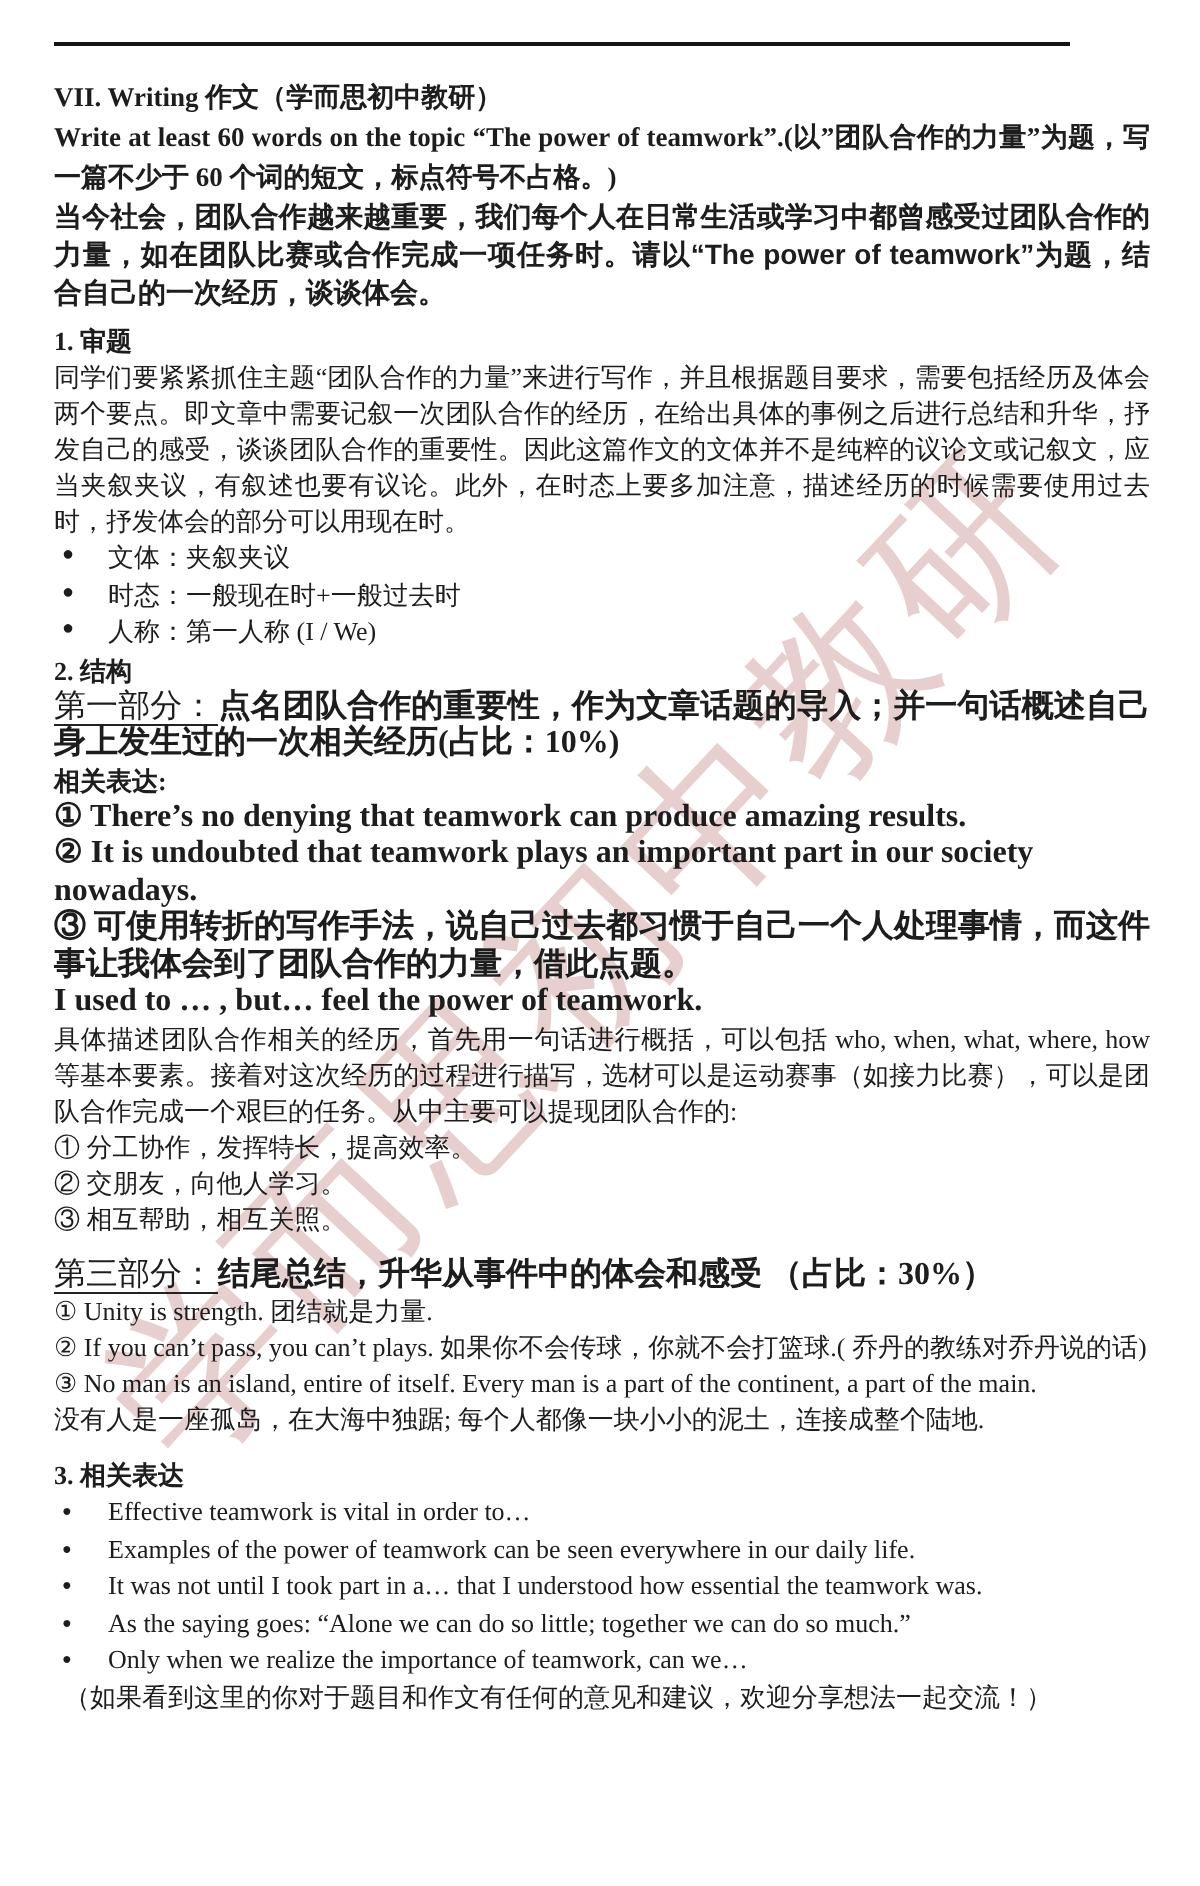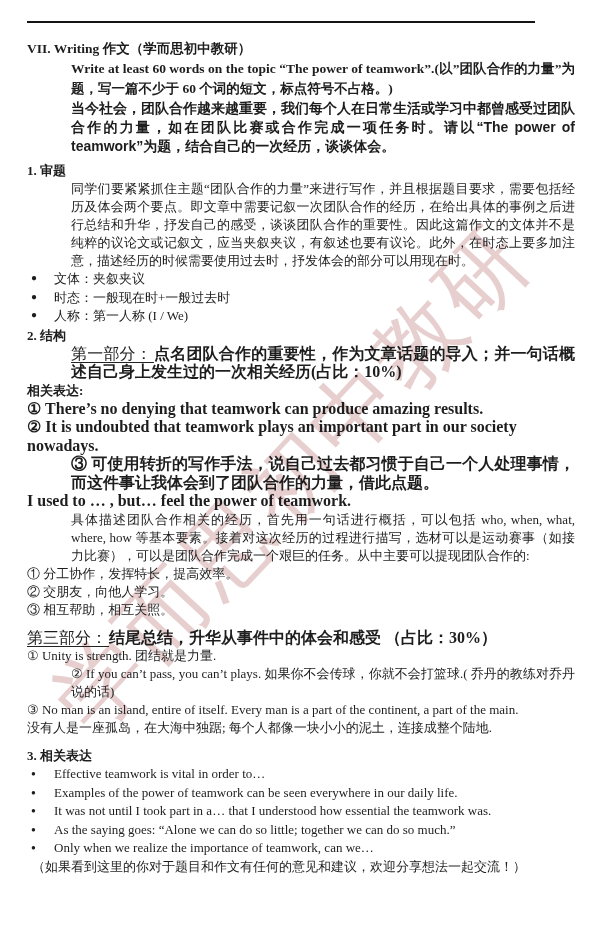--- a/index.html
+++ b/index.html
@@ -17,21 +17,21 @@
     font-family:"DejaVu Serif","Liberation Serif",serif;
   }
   .rule { position:absolute; left:27px; top:21px; width:508px; height:2px; background:#141414; z-index:1; }
   .content { position:absolute; left:27px; right:25px; top:33px; z-index:1; }
   .t-head  { font-size:13.5px; line-height:20px; font-weight:bold; }
   .t-hei   { font-size:14px; line-height:19px; font-weight:bold;
              font-family:"Liberation Sans","DejaVu Sans",sans-serif; }
   .t-body  { font-size:13px; line-height:18px; }
   .t-item  { font-size:16px; line-height:18.5px; }
   .b  { font-weight:bold; }
-  .just { text-align:justify;margin-left:44px; }
+  .just { text-align:justify; }
   .mt-sm { margin-top:6px; }
   .mt-md { margin-top:10px; }
   .mt-lg { margin-top:1px; }
   .ul-label { border-bottom:1.5px solid #222; padding-right:2px; }
   .bullet-row { display:flex; font-size:13px; line-height:18.5px; }
   .bullet-row .dot { flex:0 0 27px; padding-left:4px; position:relative; top:-1px; font-size:10px; }
   .bullet-row .dot.small { font-size:8px; top:0; }
   .bullet-row .bt { flex:1; }
   .footer-note { padding-left:5px; }
 </style>

